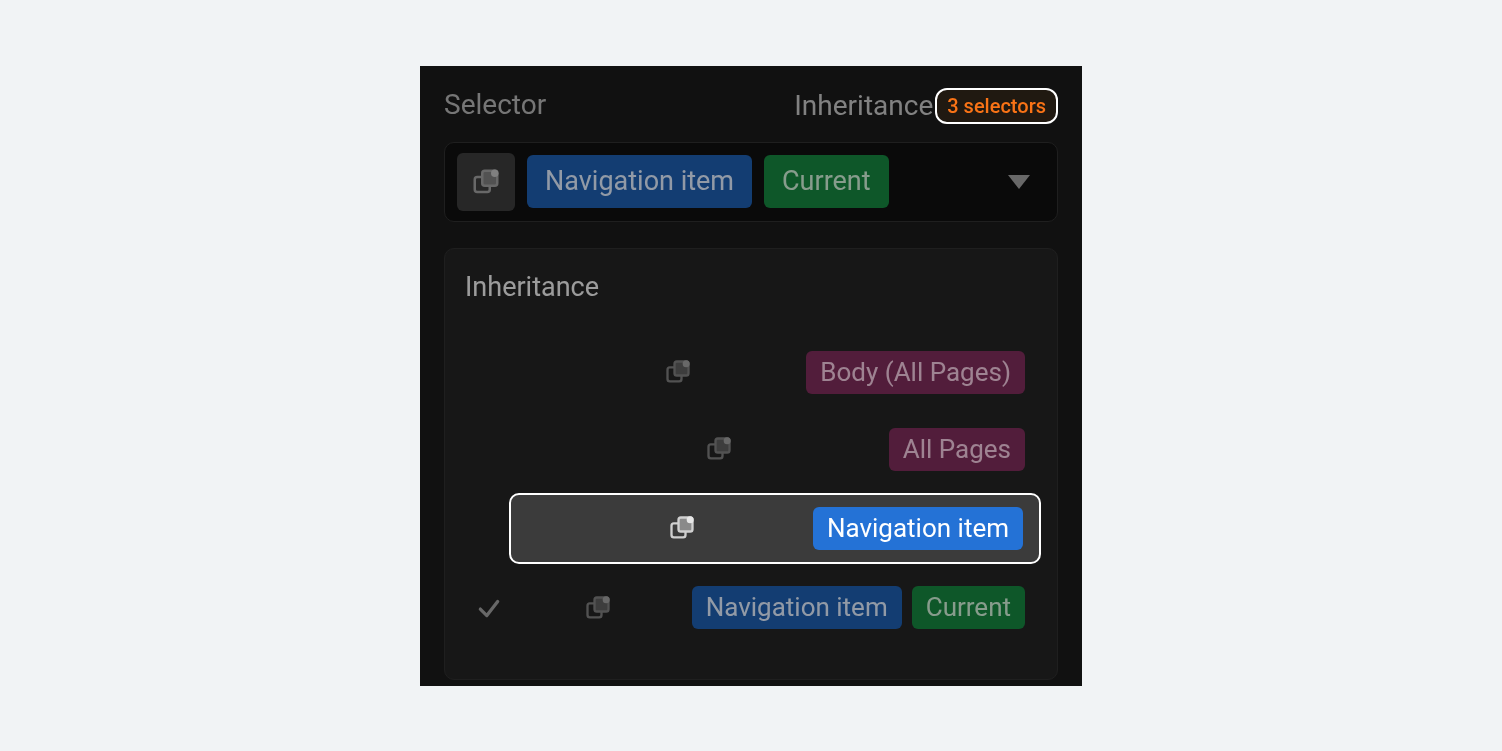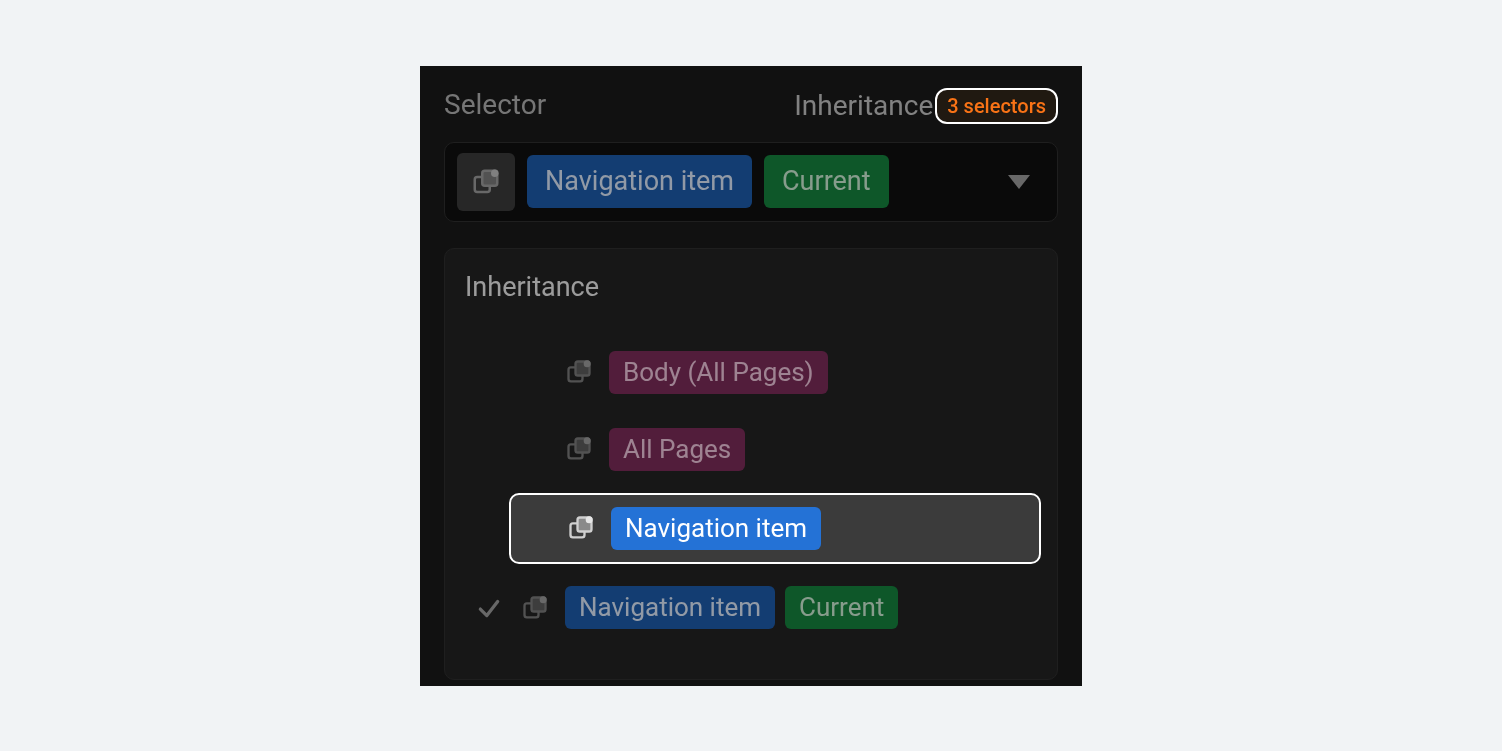--- a/index.html
+++ b/index.html
@@ -115,20 +115,21 @@
     font-size: 27px;
     font-weight: 400;
     margin-bottom: 36px;
   }
   .inh-row {
     display: flex;
     align-items: center;
     gap: 16px;
     padding: 12px 16px 12px 8px;
     border-radius: 10px;
+    justify-content: space-between;
   }
   .inh-row + .inh-row { margin-top: 10px; }
   .check-cell { width: 32px; display:flex; align-items:center; justify-content:center; flex-shrink:0; }
   .indent-1 { margin-left: 44px; }
   .row-highlight {
     background: #3b3b3b;
     border: 2px solid #fff;
   }
   .small-tag {
     padding: 6px 14px;

